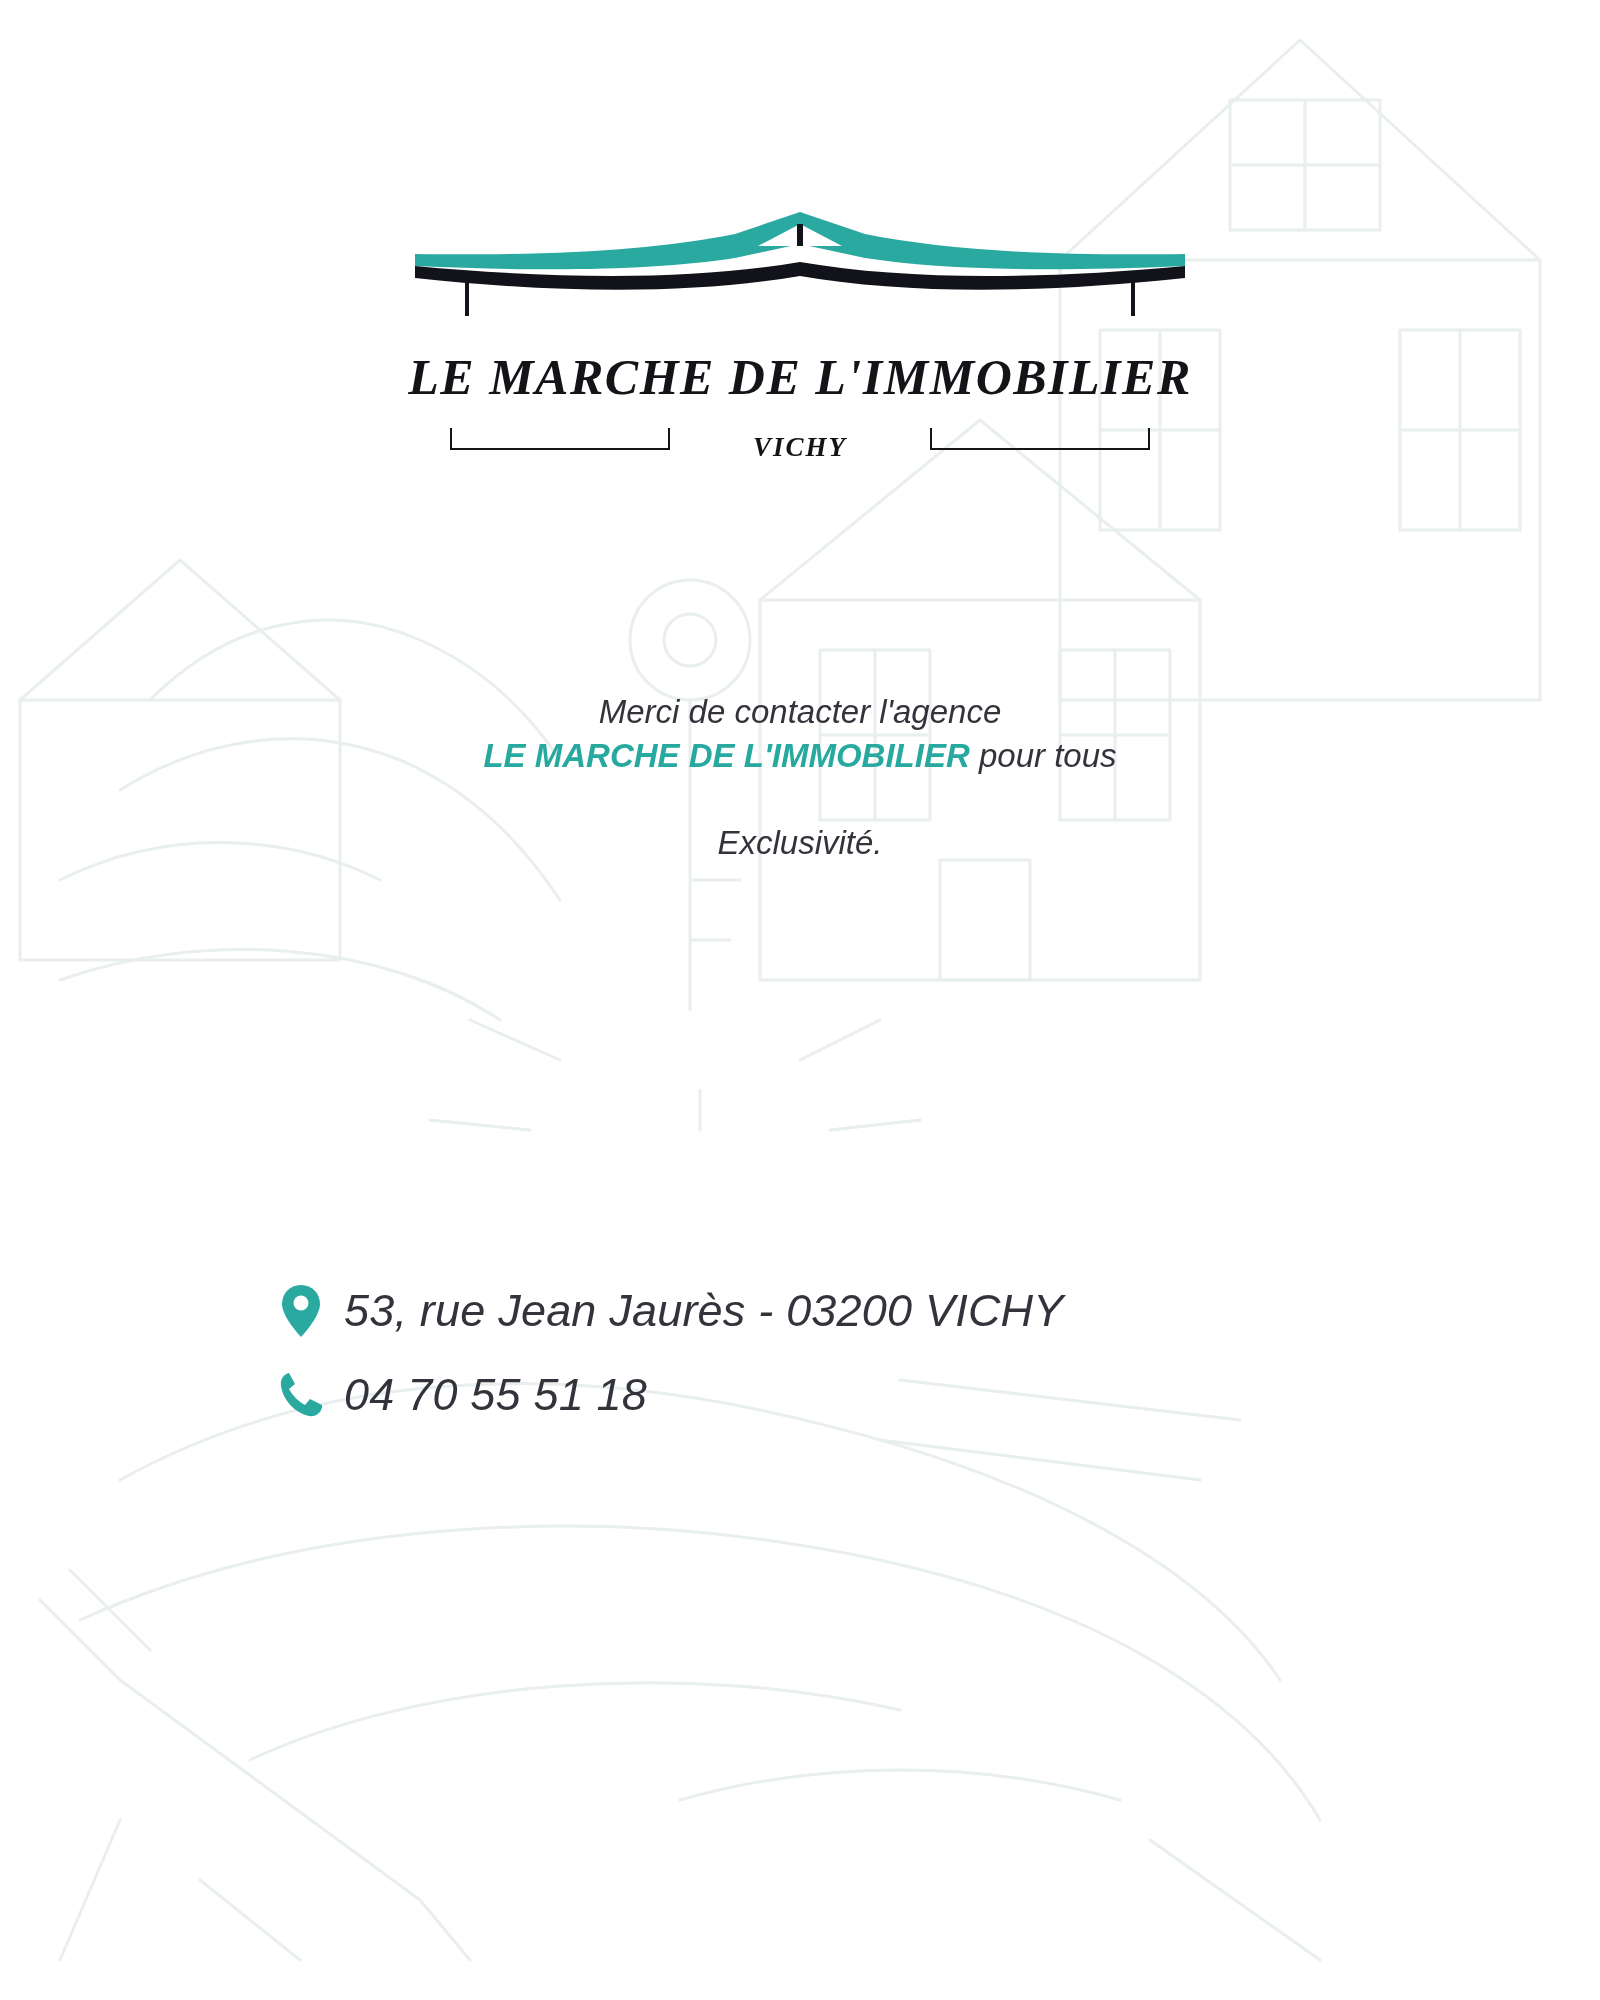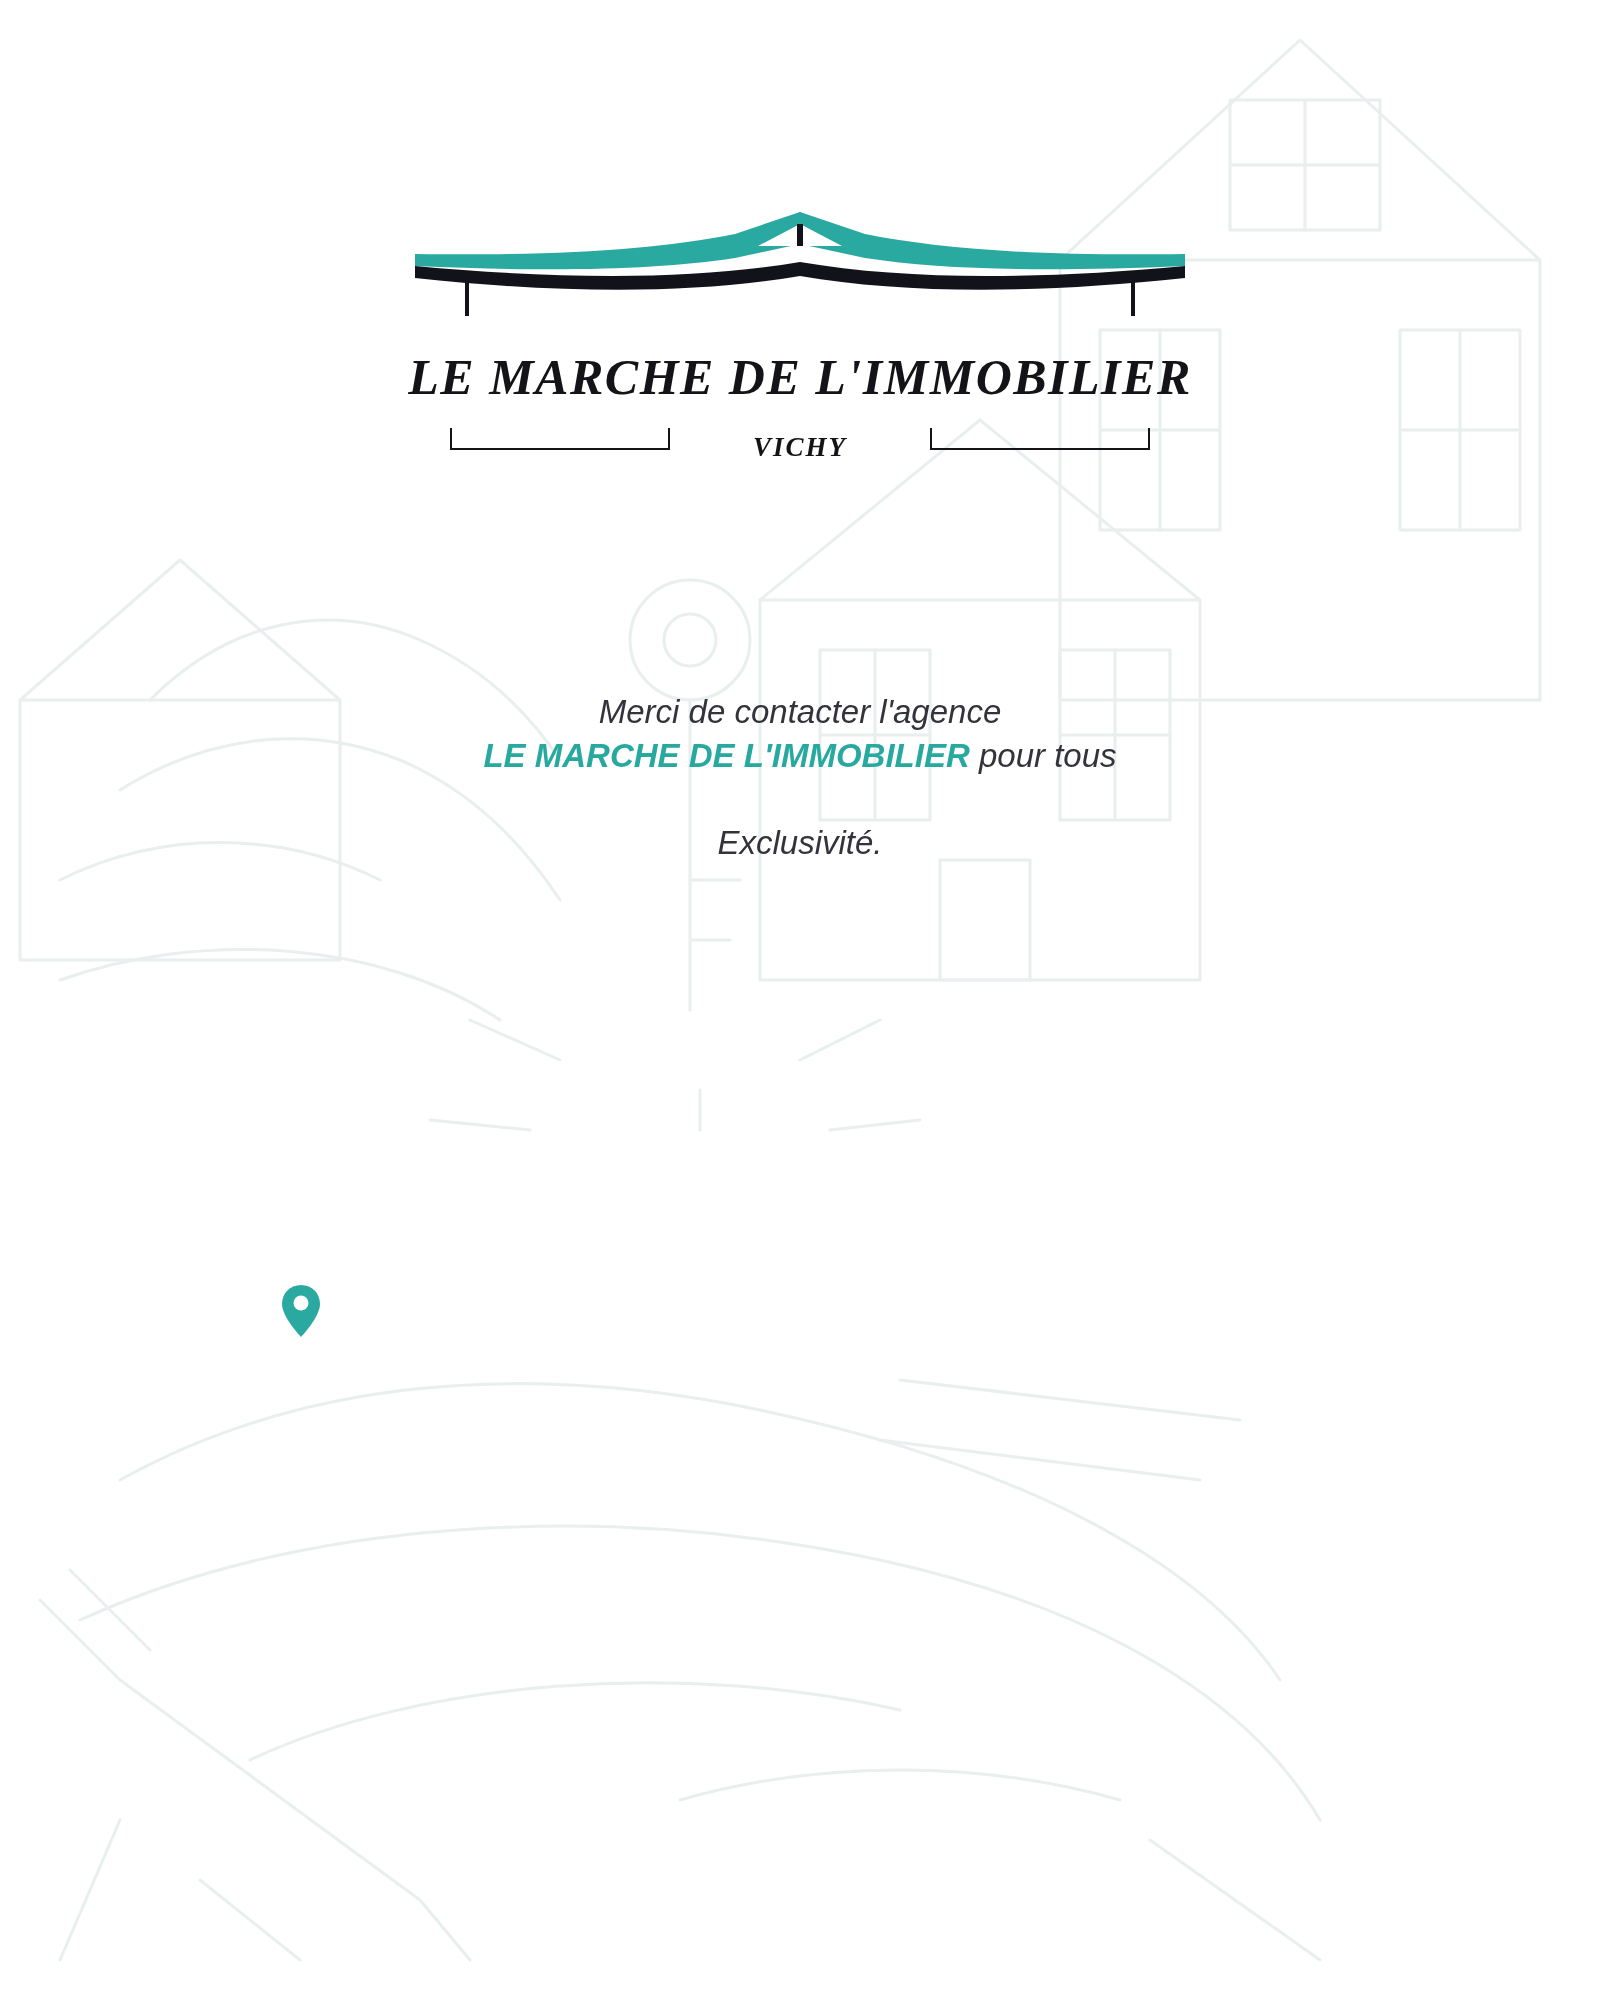--- a/index.html
+++ b/index.html
@@ -222,18 +222,27 @@
 
   <div class="contact">
 
     <div class="contact-row">
       <span class="contact-icon">
         <svg width="42" height="56" viewBox="0 0 42 56" aria-hidden="true">
           <path d="M21 2 C10 2 2 10.5 2 21 C2 34 21 54 21 54 C21 54 40 34 40 21 C40 10.5 32 2 21 2 Z" fill="#2aa9a1"></path>
           <circle cx="21" cy="20" r="7.5" fill="#ffffff"></circle>
         </svg>
       </span>
+      <span class="contact-text">53, rue Jean Jaurès - 03200 VICHY</span>
     </div>
 
+    <div class="contact-row">
+      <span class="contact-icon">
+        <svg width="46" height="50" viewBox="0 0 46 50" aria-hidden="true">
+          <path d="M11 3 C6 4 2 9 3 16 C5 30 17 43 31 46 C38 47 43 43 44 37 L44 35 L32 29 L27 35 C20 31 15 26 11 19 L17 14 L11 3 Z" fill="#2aa9a1"></path>
+        </svg>
+      </span>
+      <span class="contact-text">04 70 55 51 18</span>
+    </div>
 
 
   </div>
 </div>
 
 </body></html>

